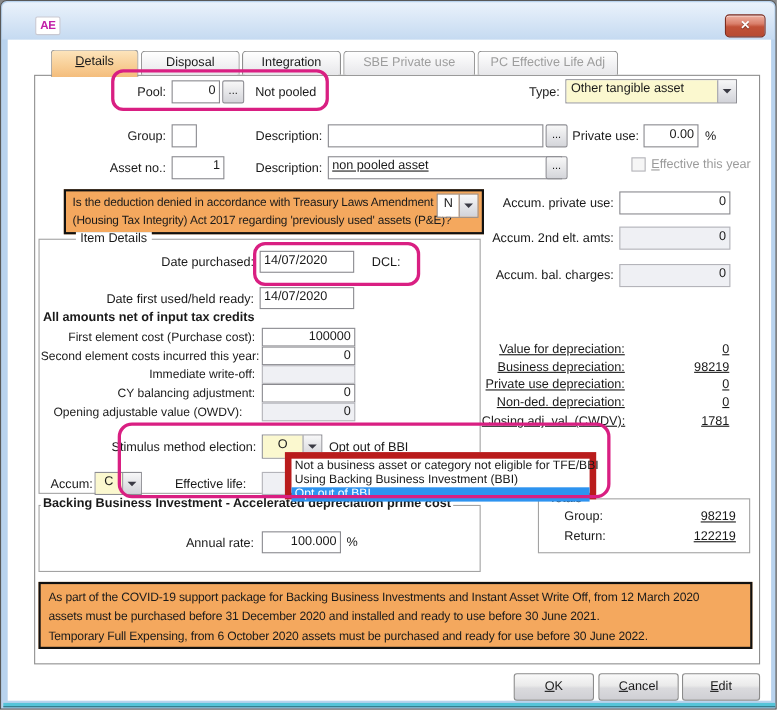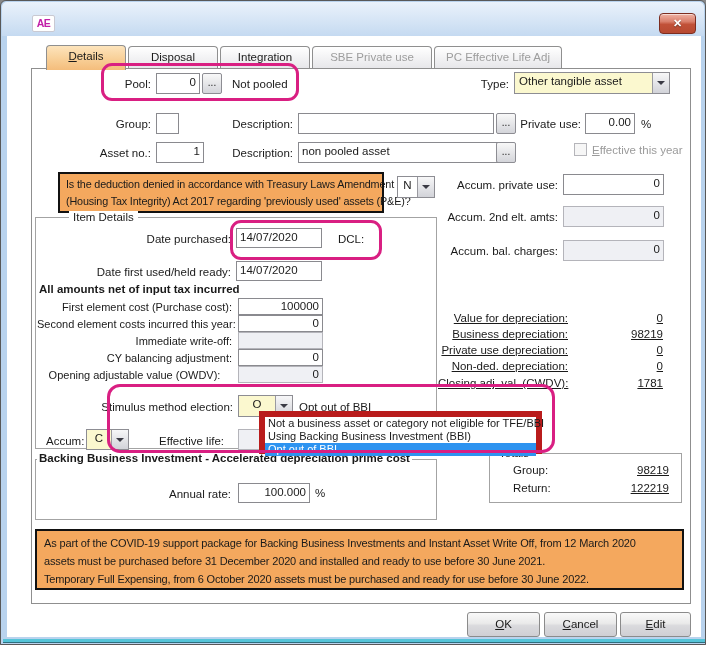--- a/index.html
+++ b/index.html
@@ -98,26 +98,26 @@
   <div class="lbl r" style="left:222px;top:117px;width:70px;">Description:</div>
   <div class="field" style="left:297px;top:112px;width:196px;height:21px;"></div>
   <div class="mini-btn" style="left:495px;top:112px;width:20px;height:21px;">...</div>
   <div class="lbl r" style="left:505px;top:117px;width:75px;">Private use:</div>
   <div class="field num" style="left:584px;top:112px;width:50px;height:21px;">0.00</div>
   <div class="lbl" style="left:640px;top:117px;">%</div>
 
   <div class="lbl r" style="left:80px;top:146px;width:70px;">Asset no.:</div>
   <div class="field num" style="left:155px;top:141px;width:48px;height:21px;">1</div>
   <div class="lbl r" style="left:222px;top:146px;width:70px;">Description:</div>
-  <div class="field" style="left:297px;top:141px;width:213px;height:21px;">non pooled asset</div>
+  <div class="field" style="left:297px;top:141px;width:213px;height:21px;text-decoration:underline;">non pooled asset</div>
   <div class="mini-btn" style="left:495px;top:141px;width:20px;height:21px;">...</div>
   <div class="cb" style="left:573px;top:142px;"></div>
   <div class="lbl dis ufirst" style="left:591px;top:143px;">Effective this year</div>
 
-  <div class="obox" style="left:57px;top:171px;width:326px;height:41px;">
+  <div class="obox" style="left:57px;top:171px;width:382px;height:41px;">
     <div>Is the deduction denied in accordance with Treasury Laws Amendment</div>
     <div>(Housing Tax Integrity) Act 2017 regarding 'previously used' assets (P&amp;E)?</div>
   </div>
   <div class="combo" style="left:396px;top:175px;width:38px;height:22px;">
     <div class="val white">N</div>
     <div class="dd"></div>
   </div>
 
   <div class="lbl r" style="left:420px;top:178px;width:137px;">Accum. private use:</div>
   <div class="field num" style="left:562px;top:173px;width:101px;height:21px;">0</div>
@@ -129,21 +129,21 @@
   <div class="gbox" style="left:34px;top:216px;width:402px;height:232px;"></div>
   <div class="legend" style="left:68px;top:210px;">Item Details</div>
 
   <div class="lbl r" style="left:70px;top:232px;width:160px;">Date purchased:</div>
   <div class="field" style="left:235px;top:227px;width:86px;height:20px;">14/07/2020</div>
   <div class="lbl" style="left:337px;top:232px;">DCL:</div>
 
   <div class="lbl r" style="left:60px;top:265px;width:170px;">Date first used/held ready:</div>
   <div class="field" style="left:235px;top:260px;width:86px;height:20px;">14/07/2020</div>
 
-  <div class="lbl b" style="left:38px;top:282px;">All amounts net of input tax incurred</div>
+  <div class="lbl b" style="left:38px;top:282px;">All amounts net of input tax credits</div>
 
   <div class="lbl r" style="left:36px;top:300px;width:195px;font-size:11px;">First element cost (Purchase cost):</div>
   <div class="field num" style="left:237px;top:297px;width:85px;height:17px;padding:1px 3px;">100000</div>
   <div class="lbl r" style="left:36px;top:317px;width:195px;font-size:11px;">Second element costs incurred this year:</div>
   <div class="field num" style="left:237px;top:314px;width:85px;height:17px;padding:1px 3px;">0</div>
   <div class="lbl r" style="left:36px;top:334px;width:195px;font-size:11px;">Immediate write-off:</div>
   <div class="field num dis" style="left:237px;top:331px;width:85px;height:17px;padding:1px 3px;"></div>
   <div class="lbl r" style="left:36px;top:351px;width:195px;font-size:11px;">CY balancing adjustment:</div>
   <div class="field num" style="left:237px;top:348px;width:85px;height:17px;padding:1px 3px;">0</div>
   <div class="lbl r" style="left:36px;top:368px;width:195px;font-size:11px;text-align:center;">Opening adjustable value (OWDV):</div>

